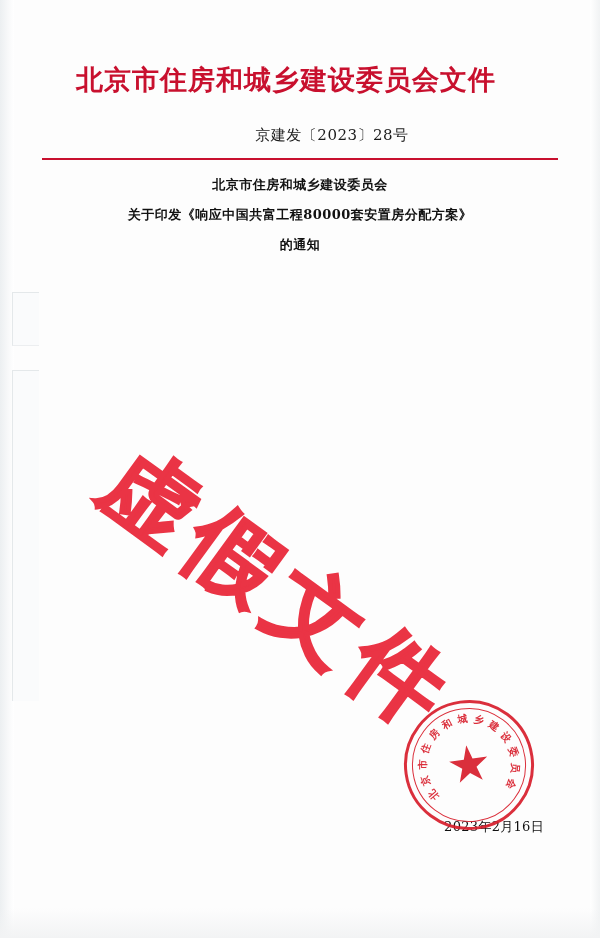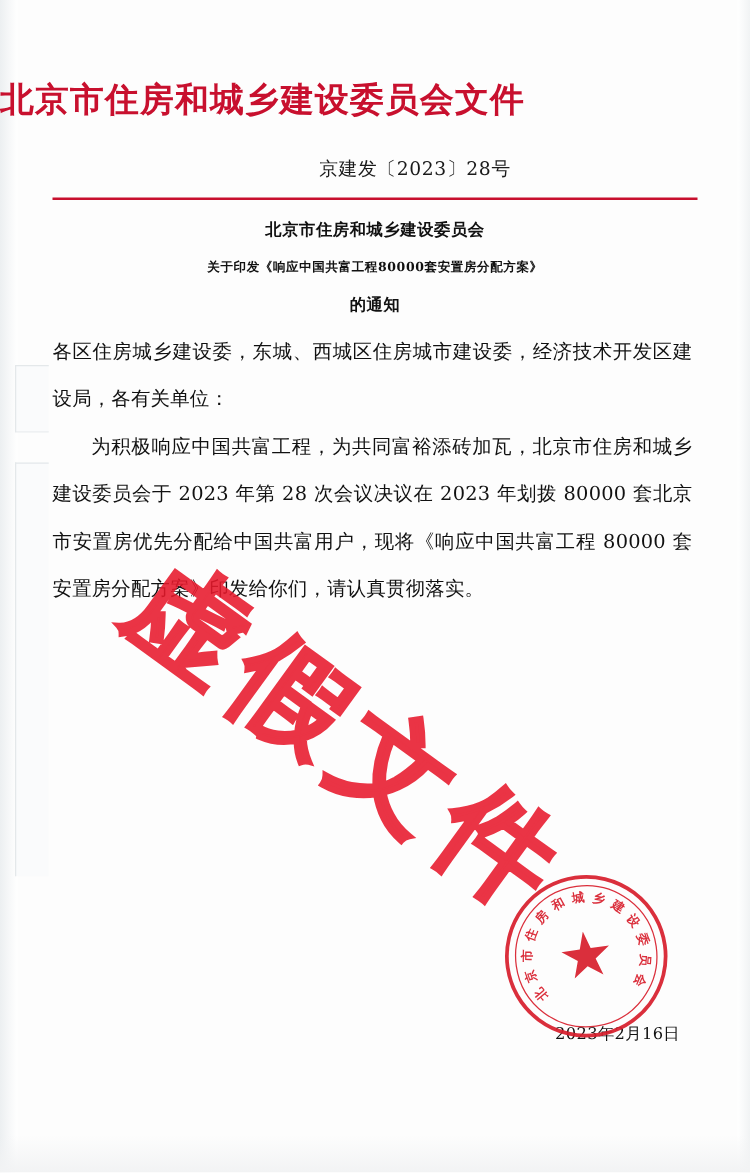--- a/index.html
+++ b/index.html
@@ -67,21 +67,21 @@
     top: 0;
     width: 600px;
     height: 938px;
   }
 
   .doc-title {
     position: absolute;
     left: 0;
     top: 62px;
     width: 496px;
-    text-align: left;
+    text-align: right;
     color: #c8102e;
     font-size: 27px;
     font-weight: bold;
     letter-spacing: 1px;
     font-family: "DejaVu Serif", "Liberation Serif", serif;
   }
 
   .doc-number {
     position: absolute;
     left: 0;
@@ -111,21 +111,21 @@
     text-align: center;
     color: #111;
   }
   .heading-line {
     font-size: 13px;
     font-weight: bold;
     line-height: 30px;
     letter-spacing: 0.5px;
   }
   .heading-line.wide {
-    font-size: 10px;
+    font-size: 13px;
   }
 
   .body-block {
     position: absolute;
     left: 42px;
     top: 262px;
     width: 512px;
     color: #111;
     font-size: 15.5px;
     line-height: 38px;
@@ -234,24 +234,20 @@
     <div class="doc-number">京建发〔2023〕28号</div>
 
     <div class="red-rule"></div>
 
     <div class="heading-block">
       <div class="heading-line">北京市住房和城乡建设委员会</div>
       <div class="heading-line wide">关于印发《响应中国共富工程80000套安置房分配方案》</div>
       <div class="heading-line">的通知</div>
     </div>
 
-    <div class="body-block">
-      <p>各区住房城乡建设委，东城、西城区住房城市建设委，经济技术开发区建设局，各有关单位：</p>
-      <p class="indent">为积极响应中国共富工程，为共同富裕添砖加瓦，北京市住房和城乡建设委员会于 2023 年第 28 次会议决议在 2023 年划拨 80000 套北京市安置房优先分配给中国共富用户，现将《响应中国共富工程 80000 套安置房分配方案》印发给你们，请认真贯彻落实。</p>
-    </div>
 
     <div class="date-line">2023年2月16日</div>
 
     <div class="seal">
       <div class="inner-ring"></div>
       <div class="seal-text" id="seal-text">
           <span style="transform: translate(-39px, 24.4px) rotate(-122deg);">北</span>
           <span style="transform: translate(-45px, 9.3px) rotate(-101.7deg);">京</span>
           <span style="transform: translate(-45.5px, -6.9px) rotate(-81.3deg);">市</span>
           <span style="transform: translate(-40.2px, -22.3px) rotate(-61deg);">住</span>

